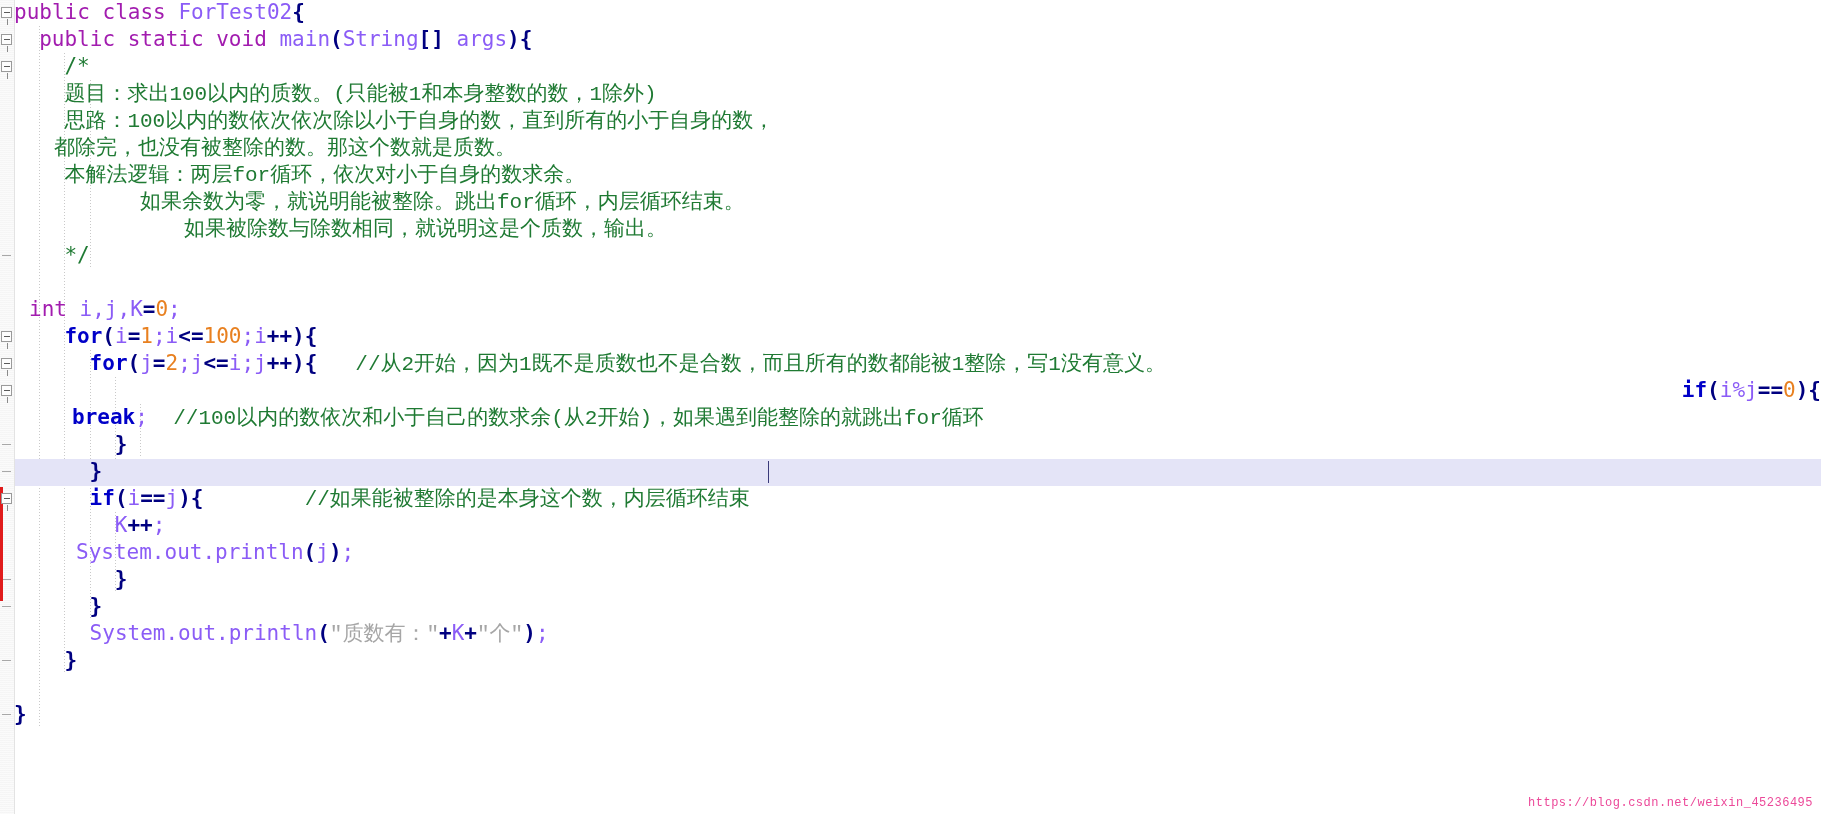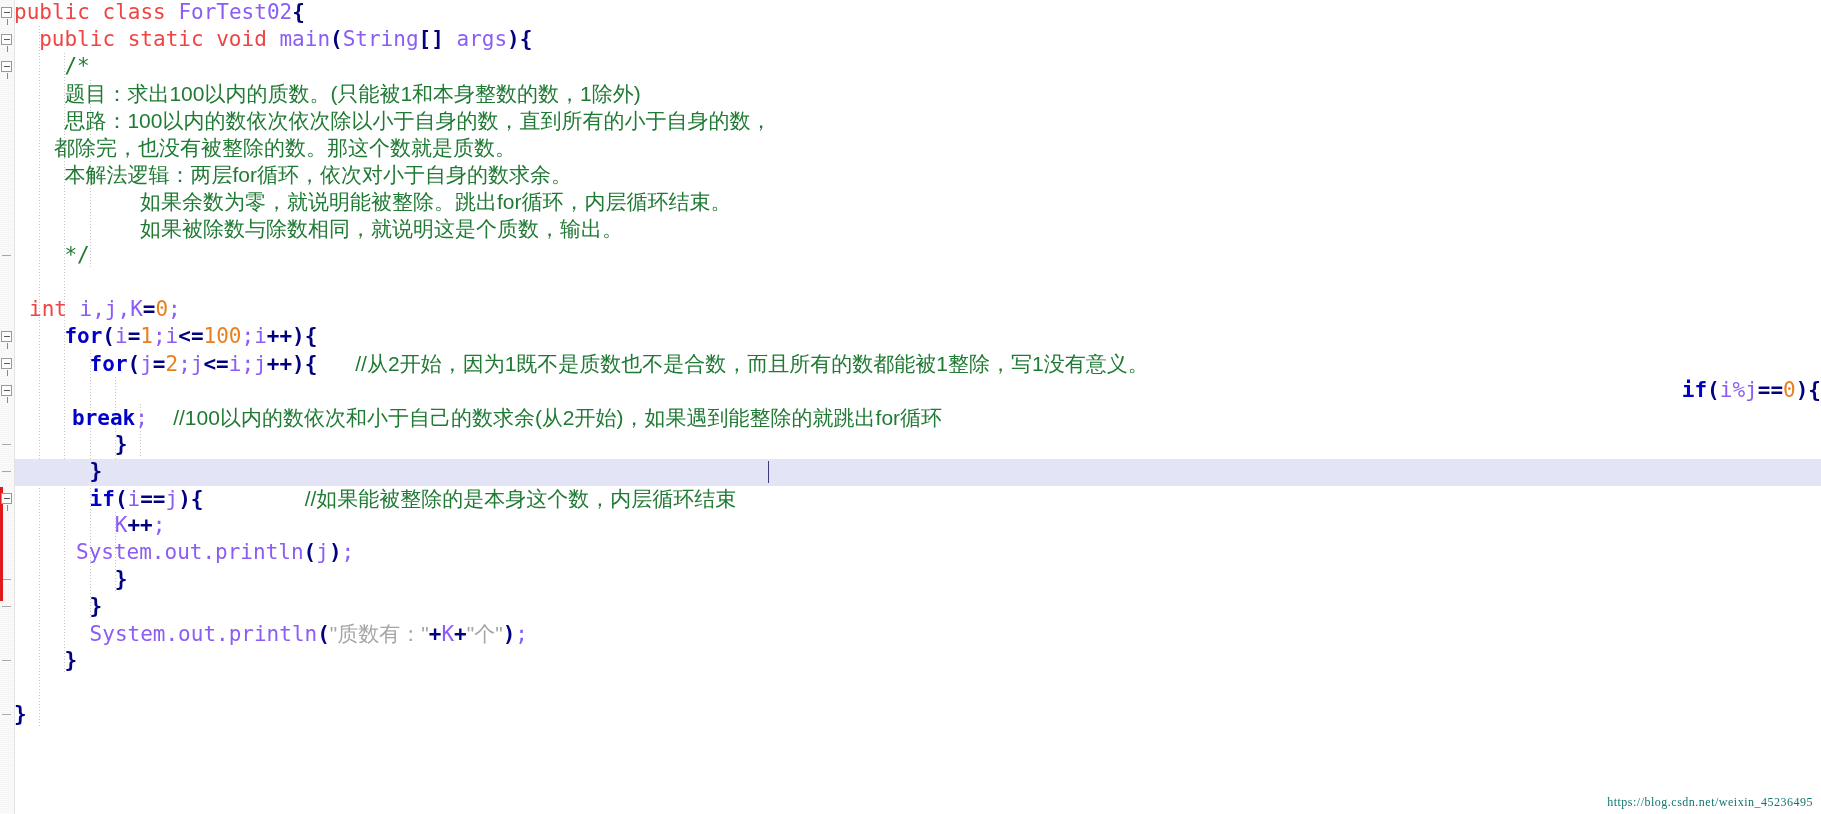--- a/index.html
+++ b/index.html
@@ -66,38 +66,38 @@
   }
   .line .txt{
     display:inline-block;
     padding-left:0px;
   }
   .hl{
     position:absolute;left:14px;right:0;height:27px;
     background:#e4e4f7;z-index:1;
   }
   
-  .kw      {color:#ef4444;}
+  .kw      {color:#a21caf;}
   .kwb     {color:#0000c8;font-weight:bold;}
   .pln     {color:#8b5cf6;}
   .punc    {color:#000080;font-weight:bold;}
   .num     {color:#e88020;}
   .str     {color:#a6a6a6;}
   .cmt     {color:#1f7a33;}
   .op      {color:#000080;font-weight:bold;}
-  .cn      {font-family:Liberation Sans, sans-serif;}
+  .cn      {font-family:Liberation Mono, monospace;}
   
   .caret{
     position:absolute;width:1px;height:22px;background:#3a3a7a;z-index:9;
   }
   
   .watermark{
     position:absolute;right:8px;bottom:4px;
-    font-family:Liberation Serif, serif;
-    font-size:12px;color:#0f766e;letter-spacing:.5px;z-index:10;margin-left:44px;
+    font-family:Liberation Mono, monospace;
+    font-size:12px;color:#ec4899;letter-spacing:.5px;z-index:10;margin-left:44px;
   }
 </style>
 </head>
 <body>
 
 <div id="editor">
 
   <div class="gutter">
     <div class="gutter-stripes"></div>
   </div>
@@ -135,21 +135,21 @@
 
   <div class="code" id="code">
       <div class="line" style="top: -1px;"><span class="txt" style="padding-left: 14px;"><span class="kw">public</span><span class="pln"> </span><span class="kw">class</span><span class="pln"> </span><span class="pln">ForTest02</span><span class="punc">{</span></span></div>
       <div class="line" style="top: 26px;"><span class="txt" style="padding-left: 39.2px;"><span class="kw">public</span><span class="pln"> </span><span class="kw">static</span><span class="pln"> </span><span class="kw">void</span><span class="pln"> </span><span class="pln">main</span><span class="punc">(</span><span class="pln">String</span><span class="punc">[]</span><span class="pln"> args</span><span class="punc">)</span><span class="punc">{</span></span></div>
       <div class="line" style="top: 53px;"><span class="txt" style="padding-left: 64.4px;"><span class="cmt">/*</span></span></div>
       <div class="line" style="top: 80px;"><span class="txt" style="padding-left: 64.4px;"><span class="cmt cn">题目：求出100以内的质数。(只能被1和本身整数的数，1除外)</span></span></div>
       <div class="line" style="top: 107px;"><span class="txt" style="padding-left: 64.4px;"><span class="cmt cn">思路：100以内的数依次依次除以小于自身的数，直到所有的小于自身的数，</span></span></div>
       <div class="line" style="top: 134px;"><span class="txt" style="padding-left: 54px;"><span class="cmt cn">都除完，也没有被整除的数。那这个数就是质数。</span></span></div>
       <div class="line" style="top: 188px;"><span class="txt" style="padding-left: 140px;"><span class="cmt cn">如果余数为零，就说明能被整除。跳出for循环，内层循环结束。</span></span></div>
       <div class="line" style="top: 161px;"><span class="txt" style="padding-left: 64.4px;"><span class="cmt cn">本解法逻辑：两层for循环，依次对小于自身的数求余。</span></span></div>
-      <div class="line" style="top: 215px;"><span class="txt" style="padding-left: 140px;"><span class="cmt cn">如果被除数与除数相同，就说明这是个质数，输出。</span></span></div>
+      <div class="line" style="top: 215px; padding-left: 44px;"><span class="txt" style="padding-left: 140px;"><span class="cmt cn">如果被除数与除数相同，就说明这是个质数，输出。</span></span></div>
       <div class="line" style="top: 242px;"><span class="txt" style="padding-left: 64.4px;"><span class="cmt">*/</span></span></div>
       <div class="line" style="top: 269px;"><span class="txt" style="padding-left: 14px;"></span></div>
       <div class="line" style="top: 296px;"><span class="txt" style="padding-left: 29px;"><span class="kw">int</span><span class="pln"> i,j,K</span><span class="op">=</span><span class="num">0</span><span class="pln">;</span></span></div>
       <div class="line" style="top: 323px;"><span class="txt" style="padding-left: 64.4px;"><span class="kwb">for</span><span class="punc">(</span><span class="pln">i</span><span class="op">=</span><span class="num">1</span><span class="pln">;</span><span class="pln">i</span><span class="op">&lt;=</span><span class="num">100</span><span class="pln">;</span><span class="pln">i</span><span class="op">++</span><span class="punc">)</span><span class="punc">{</span></span></div>
       <div class="line" style="top: 350px;"><span class="txt" style="padding-left: 89.6px;"><span class="kwb">for</span><span class="punc">(</span><span class="pln">j</span><span class="op">=</span><span class="num">2</span><span class="pln">;</span><span class="pln">j</span><span class="op">&lt;=</span><span class="pln">i</span><span class="pln">;</span><span class="pln">j</span><span class="op">++</span><span class="punc">)</span><span class="punc">{</span><span class="pln">   </span><span class="cmt cn">//从2开始，因为1既不是质数也不是合数，而且所有的数都能被1整除，写1没有意义。</span></span></div>
       <div class="line" style="top: 377px; text-align: right;"><span class="txt" style="padding-left: 114.8px;"><span class="kwb">if</span><span class="punc">(</span><span class="pln">i</span><span class="pln">%</span><span class="pln">j</span><span class="op">==</span><span class="num">0</span><span class="punc">)</span><span class="punc">{</span></span></div>
       <div class="line" style="top: 404px;"><span class="txt" style="padding-left: 72px;"><span class="kwb">break</span><span class="pln">;</span><span class="pln">  </span><span class="cmt cn">//100以内的数依次和小于自己的数求余(从2开始)，如果遇到能整除的就跳出for循环</span></span></div>
       <div class="line" style="top: 431px;"><span class="txt" style="padding-left: 114.8px;"><span class="punc">}</span></span></div>
       <div class="line" style="top: 458px;"><span class="txt" style="padding-left: 89.6px;"><span class="punc">}</span></span></div>
       <div class="line" style="top: 485px;"><span class="txt" style="padding-left: 89.6px;"><span class="kwb">if</span><span class="punc">(</span><span class="pln">i</span><span class="op">==</span><span class="pln">j</span><span class="punc">)</span><span class="punc">{</span><span class="pln">        </span><span class="cmt cn">//如果能被整除的是本身这个数，内层循环结束</span></span></div>

